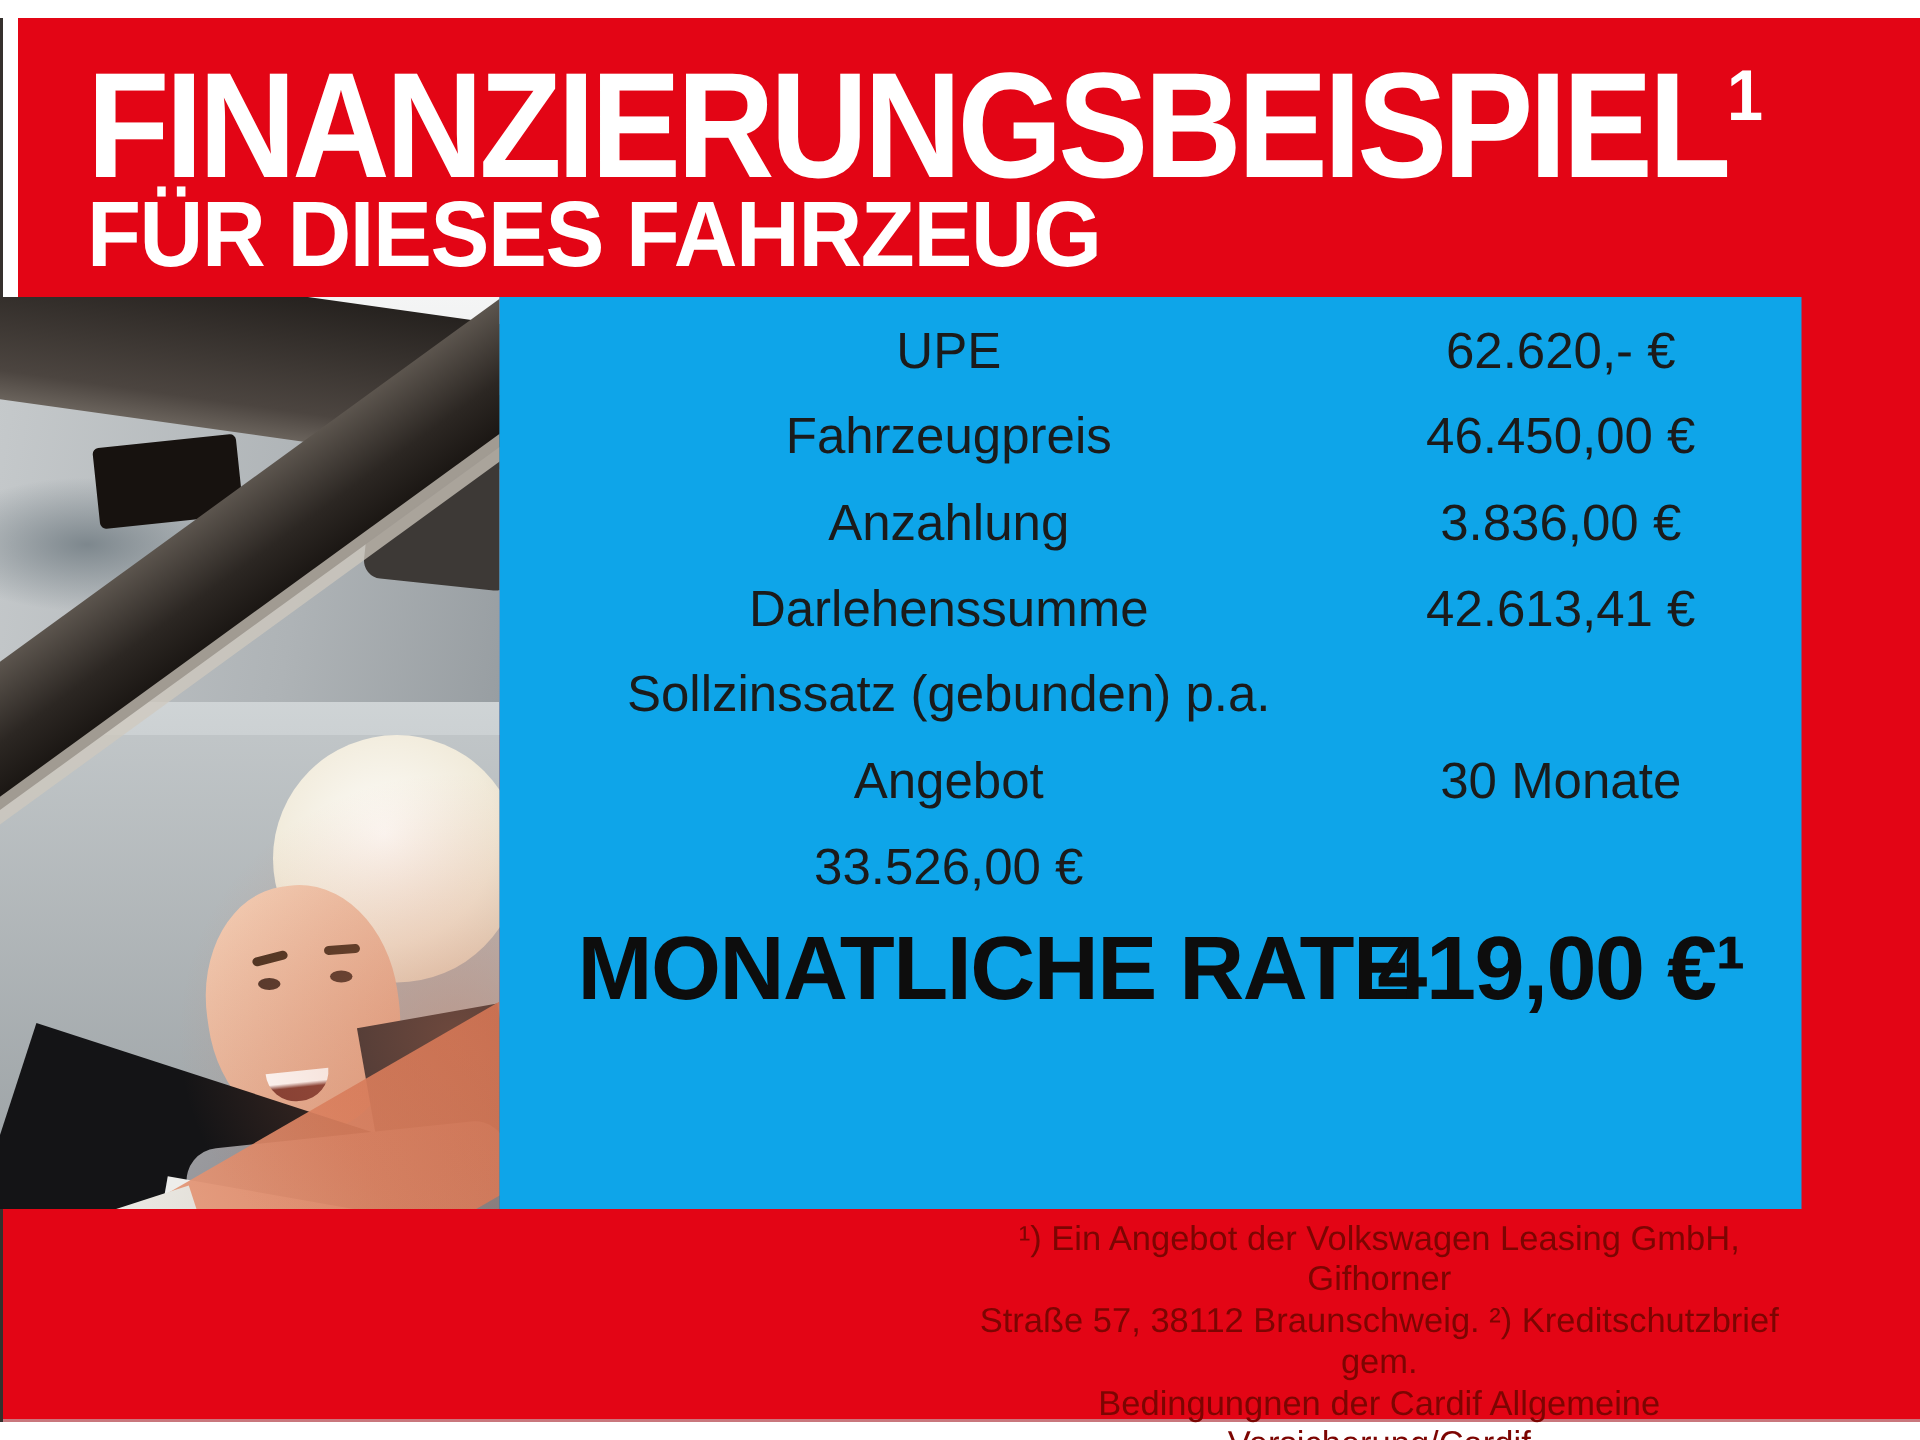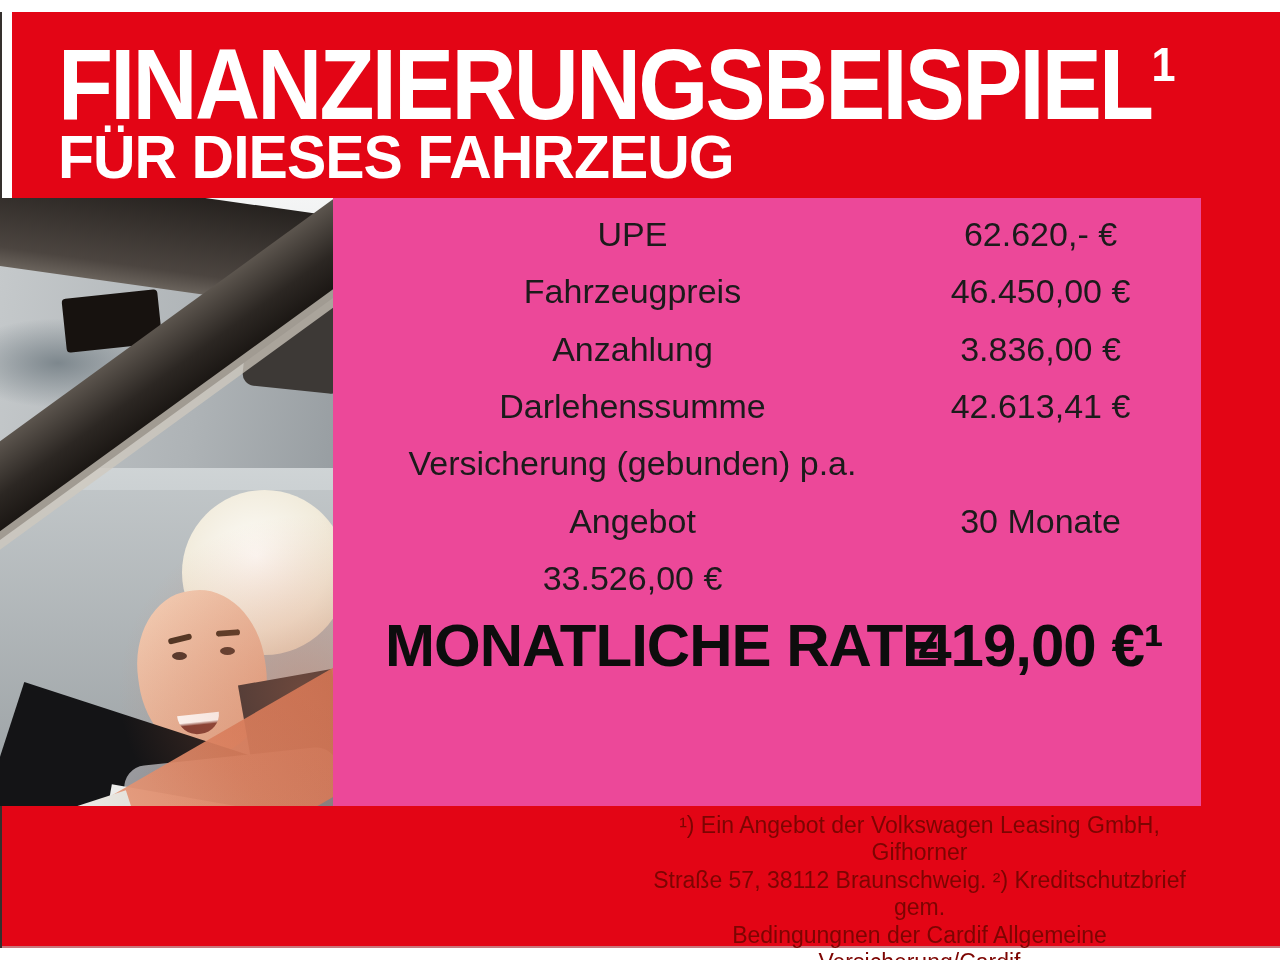--- a/index.html
+++ b/index.html
@@ -55,21 +55,21 @@
        background:linear-gradient(135deg,#9b9b9f,#6e6f74);}
   .ph-shirt{left:92px;top:598px;width:155px;height:215px;transform:rotate(10deg);background:#ededeb;}
   .ph-salmon{left:60px;top:636px;width:430px;height:112px;transform:rotate(-30deg);transform-origin:left center;
        background:linear-gradient(90deg,#eaa687,#da805f 50%,#c96a4c);opacity:.92;}
   .ph-warm{left:35%;top:52%;width:70%;height:48%;
        background:radial-gradient(ellipse at 80% 60%,rgba(214,120,85,.38),rgba(214,120,85,0) 70%);}
   .ph-paper{left:-24px;top:616px;width:175px;height:135px;transform:rotate(-18deg);
        background:linear-gradient(120deg,#fbfaf7,#dcd8d0);}
 
   
-  .panel{position:absolute;left:333px;top:198px;width:868px;height:608px;background:#ec4899;
+  .panel{position:absolute;left:333px;top:198px;width:868px;height:608px;background:#0ea5e9;
          box-sizing:border-box;padding:8px 0 0 52px;}
   .frow{display:grid;grid-template-columns:495px auto;height:57.3px;align-items:center;
         font-size:34px;color:#1b1b1b;white-space:nowrap;}
   .trow{display:grid;grid-template-columns:495px auto;height:60px;align-items:center;margin-top:4px;
         font-size:60px;font-weight:bold;color:#0d0d0d;letter-spacing:-1px;white-space:nowrap;}
 
   
   .disclaimer{position:absolute;left:637px;top:812px;width:565px;
               font-size:23px;line-height:27.4px;color:#7c0502;}
 </style>
@@ -122,21 +122,21 @@
     </div>
     <div class="frow">
       <span>Anzahlung</span>
       <span>3.836,00 €</span>
     </div>
     <div class="frow">
       <span>Darlehenssumme</span>
       <span>42.613,41 €</span>
     </div>
     <div class="frow">
-      <span>Versicherung (gebunden) p.a.</span>
+      <span>Sollzinssatz (gebunden) p.a.</span>
     </div>
     <div class="frow">
       <span>Angebot</span>
       <span>30 Monate</span>
     </div>
     <div class="frow">
       <span>33.526,00 €</span>
     </div>
     <div class="trow">
       <span>MONATLICHE RATE</span>

